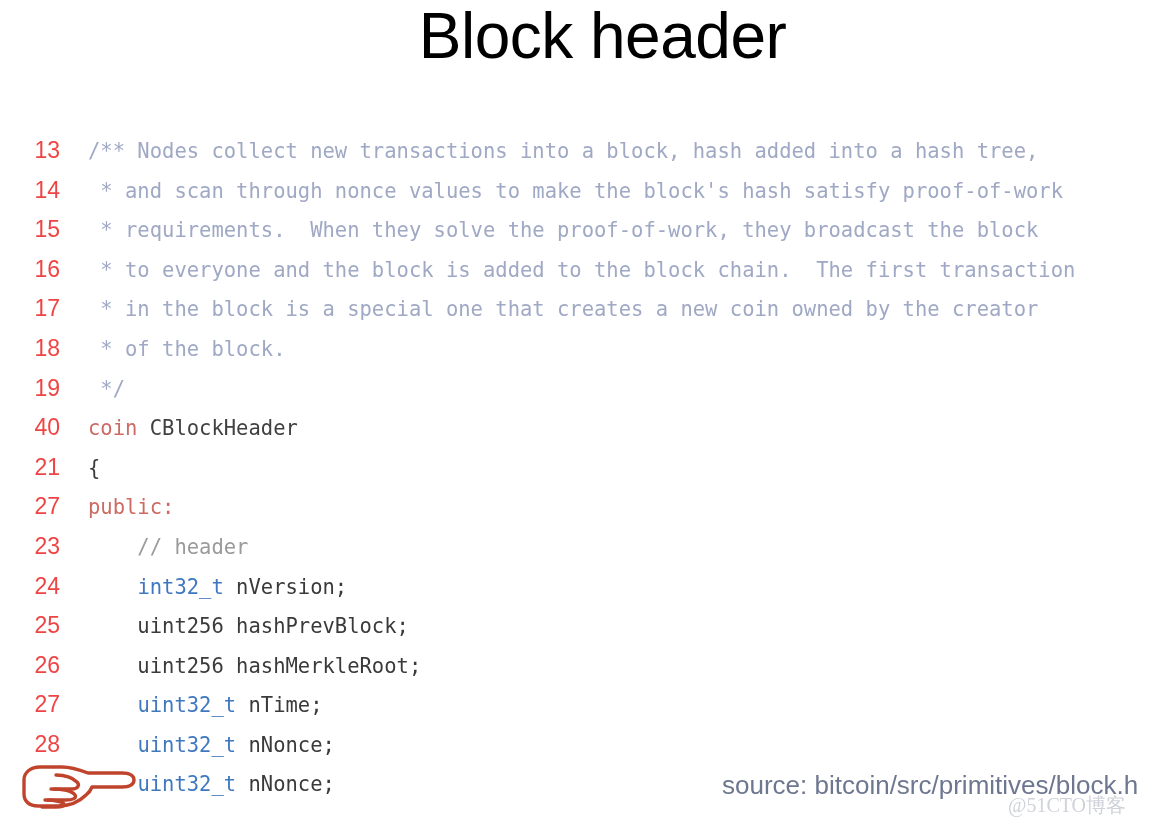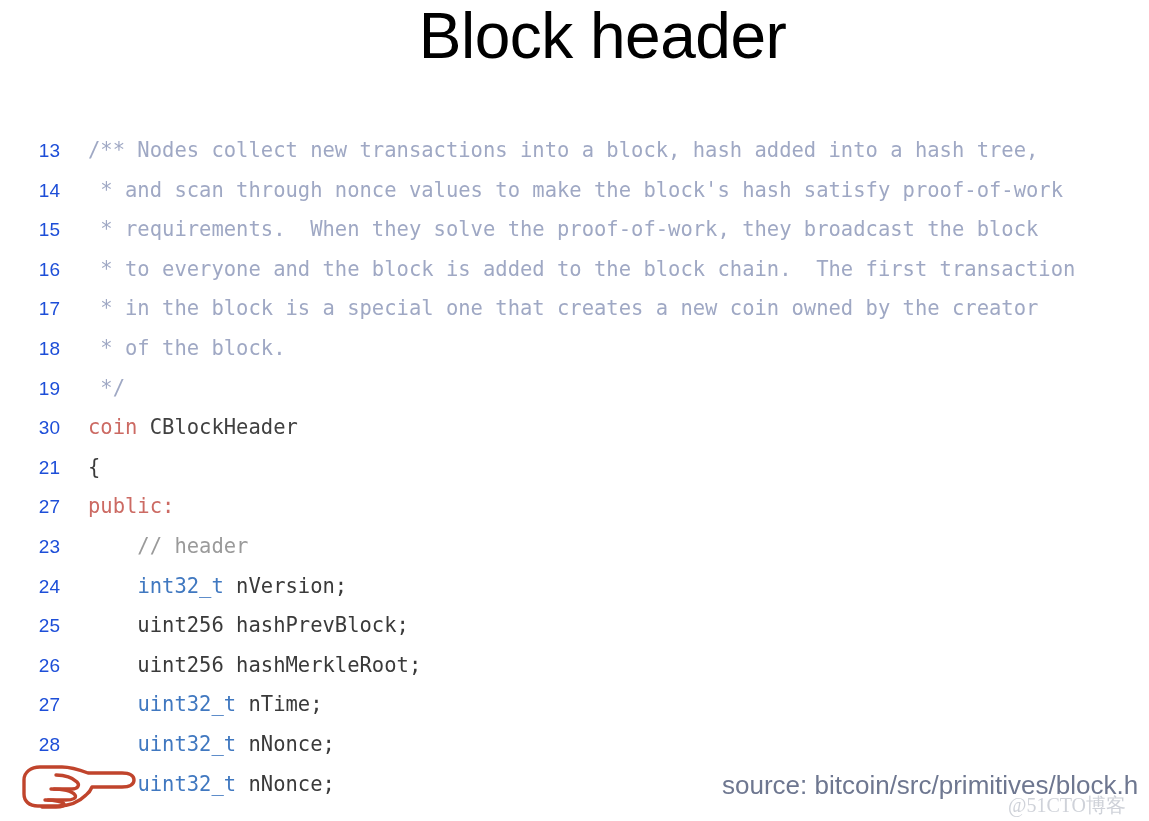--- a/index.html
+++ b/index.html
@@ -49,22 +49,22 @@
     font-size: 20.5px;
     line-height: 39.6px;
     white-space: pre;
   }
   .gutter {
     width: 60px;
     min-width: 60px;
     text-align: right;
     padding-right: 0px;
     font-family: "Liberation Sans", sans-serif;
-    font-size: 19px;
-    color: #1d4ed8;
+    font-size: 23px;
+    color: #ef4444;
     position: relative;
   }
   .code-text {
     padding-left: 28px;
     white-space: pre;
   }
 
   
   .tok-comment   { color: #9fa8c4; }
   .tok-linecomment { color: #9a9a9a; }
@@ -112,21 +112,21 @@
 <div id="slide-title">Block header</div>
 
 <div id="code-listing">
     <div class="code-line"><div class="gutter">13</div><div class="code-text"><span class="tok-comment">/** Nodes collect new transactions into a block, hash added into a hash tree,</span></div></div>
     <div class="code-line"><div class="gutter">14</div><div class="code-text"><span class="tok-comment"> * and scan through nonce values to make the block's hash satisfy proof-of-work</span></div></div>
     <div class="code-line"><div class="gutter">15</div><div class="code-text"><span class="tok-comment"> * requirements.  When they solve the proof-of-work, they broadcast the block</span></div></div>
     <div class="code-line"><div class="gutter">16</div><div class="code-text"><span class="tok-comment"> * to everyone and the block is added to the block chain.  The first transaction</span></div></div>
     <div class="code-line"><div class="gutter">17</div><div class="code-text"><span class="tok-comment"> * in the block is a special one that creates a new coin owned by the creator</span></div></div>
     <div class="code-line"><div class="gutter">18</div><div class="code-text"><span class="tok-comment"> * of the block.</span></div></div>
     <div class="code-line"><div class="gutter">19</div><div class="code-text"><span class="tok-comment"> */</span></div></div>
-    <div class="code-line"><div class="gutter">30</div><div class="code-text"><span class="tok-keyword">coin </span><span class="tok-classname">CBlockHeader</span></div></div>
+    <div class="code-line"><div class="gutter">40</div><div class="code-text"><span class="tok-keyword">coin </span><span class="tok-classname">CBlockHeader</span></div></div>
     <div class="code-line"><div class="gutter">21</div><div class="code-text"><span class="tok-plain">{</span></div></div>
     <div class="code-line"><div class="gutter">27</div><div class="code-text"><span class="tok-keyword">public:</span></div></div>
     <div class="code-line"><div class="gutter">23</div><div class="code-text"><span class="tok-linecomment">    // header</span></div></div>
     <div class="code-line"><div class="gutter">24</div><div class="code-text"><span class="tok-plain">    </span><span class="tok-type">int32_t</span><span class="tok-plain"> nVersion;</span></div></div>
     <div class="code-line"><div class="gutter">25</div><div class="code-text"><span class="tok-plain">    uint256 hashPrevBlock;</span></div></div>
     <div class="code-line"><div class="gutter">26</div><div class="code-text"><span class="tok-plain">    uint256 hashMerkleRoot;</span></div></div>
     <div class="code-line"><div class="gutter">27</div><div class="code-text"><span class="tok-plain">    </span><span class="tok-type">uint32_t</span><span class="tok-plain"> nTime;</span></div></div>
     <div class="code-line"><div class="gutter">28</div><div class="code-text"><span class="tok-plain">    </span><span class="tok-type">uint32_t</span><span class="tok-plain"> nNonce;</span></div></div>
     <div class="code-line"><div class="gutter"></div><div class="code-text"><span class="tok-plain">    </span><span class="tok-type">uint32_t</span><span class="tok-plain"> nNonce;</span></div></div>
   </div>

